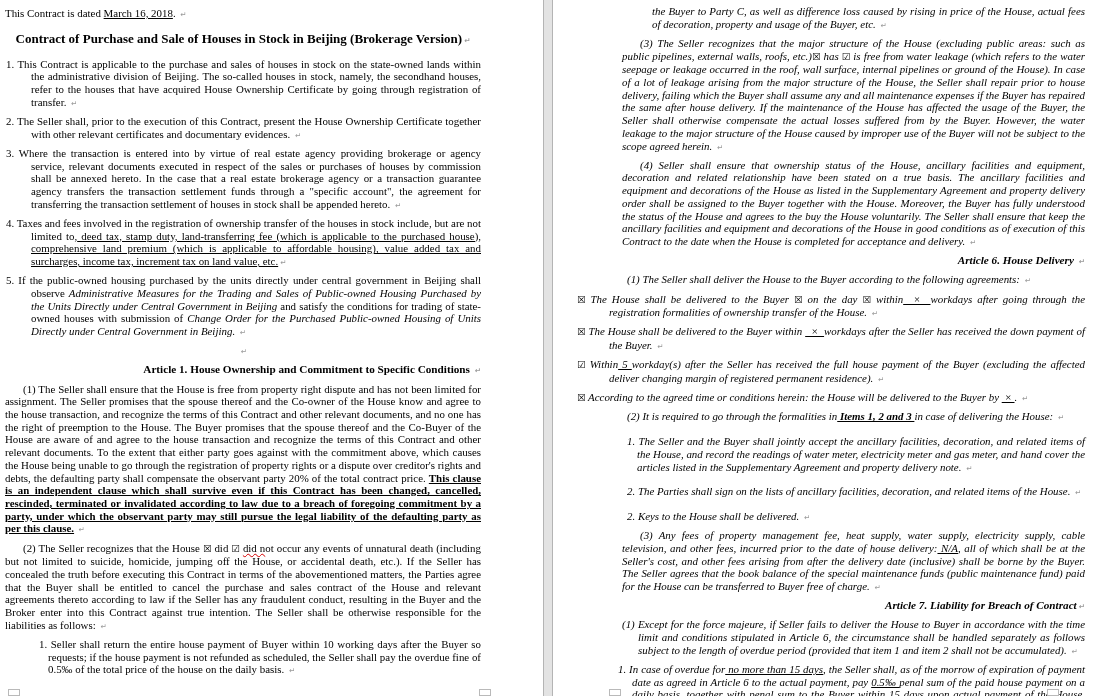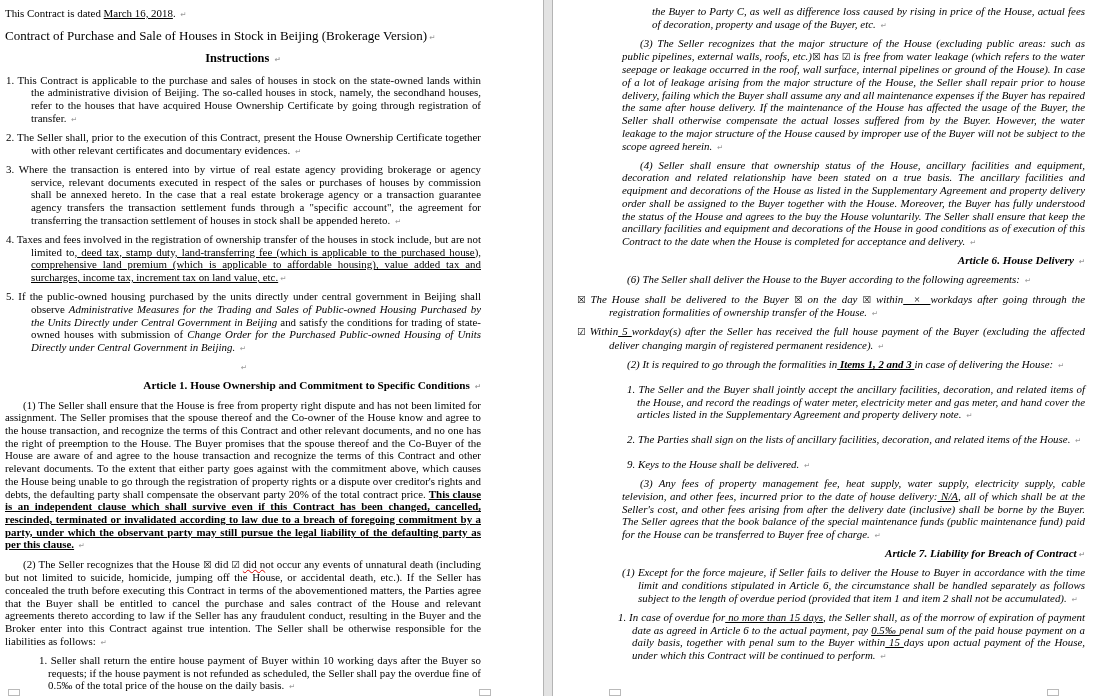--- a/index.html
+++ b/index.html
@@ -4,21 +4,21 @@
 <style>
   html,body{margin:0;padding:0;background:#ffffff;}
   .doc{position:relative;width:1107px;height:696px;overflow:hidden;background:#eab308;display:flex;
        font-family:"Liberation Serif","DejaVu Serif",serif;color:#000;font-size:10.9px;line-height:12.7px;}
   .page{box-sizing:border-box;background:#ffffff;}
   .page-left{width:543px;padding:7px 62px 0 5px;}
   .gap{width:10px;background:#e3e3e3;border-left:1px solid #b4b4b4;border-right:1px solid #b4b4b4;box-sizing:border-box;}
   .page-right{width:554px;padding:5px 22px 0 69px;font-style:italic;}
   .blk{margin:0 0 4.5px 0;text-align:justify;}
   .intro{text-align:left;}
-  .title{font-weight:normal;font-size:13px;line-height:17px;white-space:nowrap;margin:5px 0 5px 0;}
+  .title{font-weight:bold;font-size:13px;line-height:24px;text-align:center;white-space:nowrap;margin:5px 0 5px 0;}
   .subtitle{font-weight:bold;font-size:12.4px;line-height:15px;text-align:center;margin:0 0 7px 0;}
   .numlist{padding-left:26px;text-indent:-25px;}
   .blank{text-align:center;}
   .heading{font-weight:bold;font-size:11.2px;text-align:right;}
   .para{text-indent:18px;}
   .sublist{padding-left:43px;text-indent:-9px;}
   .cont{margin-left:30px;}
   .plain{text-indent:5px;}
   .checklist{margin-left:-45px;padding-left:32px;text-indent:-32px;}
   .numlist2{margin-left:5px;padding-left:10px;text-indent:-10px;margin-top:10px;}
@@ -33,45 +33,46 @@
   .s-mark{color:#9a9a9a;font-family:"DejaVu Sans",sans-serif;font-size:7.5px;padding-left:2px;}
   .corner{position:absolute;top:689px;width:12px;height:7px;border:1px solid #b9b9b9;background:#fff;box-sizing:border-box;}
 </style>
 </head>
 <body>
 
 <div class="doc">
   <div class="page page-left">
       <div class="blk intro"><span>This Contract is dated </span><span class="s-u">March 16, 2018</span><span>. </span><span class="s-mark">↵</span></div>
       <div class="blk title"><span>Contract of Purchase and Sale of Houses in Stock in Beijing (Brokerage Version)</span><span class="s-mark">↵</span></div>
-      <div class="blk subtitle"><span>Instructions </span><span class="s-mark">↵</span></div>
       <div class="blk numlist"><span>1. This Contract is applicable to the purchase and sales of houses in stock on the state-owned lands within the administrative division of Beijing. The so-called houses in stock, namely, the secondhand houses, refer to the houses that have acquired House Ownership Certificate by going through registration of transfer. </span><span class="s-mark">↵</span></div>
       <div class="blk numlist"><span>2. The Seller shall, prior to the execution of this Contract, present the House Ownership Certificate together with other relevant certificates and documentary evidences. </span><span class="s-mark">↵</span></div>
       <div class="blk numlist"><span>3. Where the transaction is entered into by virtue of real estate agency providing brokerage or agency service, relevant documents executed in respect of the sales or purchases of houses by commission shall be annexed hereto. In the case that a real estate brokerage agency or a transaction guarantee agency transfers the transaction settlement funds through a "specific account", the agreement for transferring the transaction settlement of houses in stock shall be appended hereto. </span><span class="s-mark">↵</span></div>
       <div class="blk numlist"><span>4. Taxes and fees involved in the registration of ownership transfer of the houses in stock include, but are not limited to,</span><span class="s-u"> deed tax, stamp duty, land-transferring fee (which is applicable to the purchased house), comprehensive land premium (which is applicable to affordable housing), value added tax and surcharges, income tax, increment tax on land value, etc.</span><span class="s-mark">↵</span></div>
       <div class="blk numlist"><span>5. If the public-owned housing purchased by the units directly under central government in Beijing shall observe </span><span class="s-i">Administrative Measures for the Trading and Sales of Public-owned Housing Purchased by the Units Directly under Central Government in Beijing</span><span> and satisfy the conditions for trading of state-owned houses with submission of </span><span class="s-i">Change Order for the Purchased Public-owned Housing of Units Directly under Central Government in Beijing</span><span>. </span><span class="s-mark">↵</span></div>
       <div class="blk blank"><span class="s-mark">↵</span></div>
       <div class="blk heading"><span>Article 1. House Ownership and Commitment to Specific Conditions </span><span class="s-mark">↵</span></div>
       <div class="blk para"><span>(1) The Seller shall ensure that the House is free from property right dispute and has not been limited for assignment. The Seller promises that the spouse thereof and the Co-owner of the House know and agree to the house transaction, and recognize the terms of this Contract and other relevant documents, and no one has the right of preemption to the House. The Buyer promises that the spouse thereof and the Co-Buyer of the House are aware of and agree to the house transaction and recognize the terms of this Contract and other relevant documents. To the extent that either party goes against with the commitment above, which causes the House being unable to go through the registration of property rights or a dispute over creditor's rights and debts, the defaulting party shall compensate the observant party 20% of the total contract price. </span><span class="s-b s-u">This clause is an independent clause which shall survive even if this Contract has been changed, cancelled, rescinded, terminated or invalidated according to law due to a breach of foregoing commitment by a party, under which the observant party may still pursue the legal liability of the defaulting party as per this clause.</span><span class="s-mark"> ↵</span></div>
       <div class="blk para"><span>(2) The Seller recognizes that the House </span><span class="s-box">☒</span><span> did </span><span class="s-box">☑</span><span> </span><span class="s-wavy">did n</span><span>ot occur any events of unnatural death (including but not limited to suicide, homicide, jumping off the House, or accidental death, etc.). If the Seller has concealed the truth before executing this Contract in terms of the abovementioned matters, the Parties agree that the Buyer shall be entitled to cancel the purchase and sales contract of the House and relevant agreements thereto according to law if the Seller has any fraudulent conduct, resulting in the Buyer and the Broker enter into this Contract against true intention. The Seller shall be otherwise responsible for the liabilities as follows: </span><span class="s-mark">↵</span></div>
       <div class="blk sublist"><span>1. Seller shall return the entire house payment of Buyer within 10 working days after the Buyer so requests; if the house payment is not refunded as scheduled, the Seller shall pay the overdue fine of 0.5‰ of the total price of the house on the daily basis. </span><span class="s-mark">↵</span></div>
     </div>
   <div class="gap"></div>
   <div class="page page-right">
       <div class="blk cont"><span>the Buyer to Party C, as well as difference loss caused by rising in price of the House, actual fees of decoration, property and usage of the Buyer, etc. </span><span class="s-mark">↵</span></div>
       <div class="blk para"><span>(3) The Seller recognizes that the major structure of the House (excluding public areas: such as public pipelines, external walls, roofs, etc.)</span><span class="s-box">☒</span><span> has </span><span class="s-box">☑</span><span> is free from water leakage (which refers to the water seepage or leakage occurred in the roof, wall surface, internal pipelines or ground of the House). In case of a lot of leakage arising from the major structure of the House, the Seller shall repair prior to house delivery, failing which the Buyer shall assume any and all maintenance expenses if the Buyer has repaired the same after house delivery. If the maintenance of the House has affected the usage of the Buyer, the Seller shall otherwise compensate the actual losses suffered from by the Buyer. However, the water leakage to the major structure of the House caused by improper use of the Buyer will not be subject to the scope agreed herein. </span><span class="s-mark">↵</span></div>
       <div class="blk para"><span>(4) Seller shall ensure that ownership status of the House, ancillary facilities and equipment, decoration and related relationship have been stated on a true basis. The ancillary facilities and equipment and decorations of the House as listed in the Supplementary Agreement and property delivery order shall be assigned to the Buyer together with the House. Moreover, the Buyer has fully understood the status of the House and agrees to the buy the House voluntarily. The Seller shall ensure that keep the ancillary facilities and equipment and decorations of the House in good conditions as of execution of this Contract to the date when the House is completed for acceptance and delivery. </span><span class="s-mark">↵</span></div>
       <div class="blk heading"><span>Article 6. House Delivery </span><span class="s-mark">↵</span></div>
-      <div class="blk plain"><span>(6) The Seller shall deliver the House to the Buyer according to the following agreements: </span><span class="s-mark">↵</span></div>
+      <div class="blk plain"><span>(1) The Seller shall deliver the House to the Buyer according to the following agreements: </span><span class="s-mark">↵</span></div>
       <div class="blk checklist"><span class="s-box">☒</span><span> The House shall be delivered to the Buyer </span><span class="s-box">☒</span><span> on the day </span><span class="s-box">☒</span><span> within</span><span class="s-u">&nbsp;&nbsp;×&nbsp;&nbsp;</span><span>workdays after going through the registration formalities of ownership transfer of the House. </span><span class="s-mark">↵</span></div>
+      <div class="blk checklist"><span class="s-box">☒</span><span> The House shall be delivered to the Buyer within </span><span class="s-u">&nbsp;&nbsp;×&nbsp;&nbsp;</span><span>workdays after the Seller has received the down payment of the Buyer. </span><span class="s-mark">↵</span></div>
       <div class="blk checklist"><span class="s-box">☑</span><span> Within</span><span class="s-u">&nbsp;5&nbsp;</span><span>workday(s) after the Seller has received the full house payment of the Buyer (excluding the affected deliver changing margin of registered permanent residence). </span><span class="s-mark">↵</span></div>
+      <div class="blk checklist"><span class="s-box">☒</span><span> According to the agreed time or conditions herein: the House will be delivered to the Buyer by </span><span class="s-u">&nbsp;×&nbsp;</span><span>. </span><span class="s-mark">↵</span></div>
       <div class="blk plain"><span>(2) It is required to go through the formalities in</span><span class="s-b s-u"> Items 1, 2 and 3 </span><span>in case of delivering the House: </span><span class="s-mark">↵</span></div>
       <div class="blk numlist2"><span>1. The Seller and the Buyer shall jointly accept the ancillary facilities, decoration, and related items of the House, and record the readings of water meter, electricity meter and gas meter, and hand cover the articles listed in the Supplementary Agreement and property delivery note. </span><span class="s-mark">↵</span></div>
       <div class="blk numlist2"><span>2. The Parties shall sign on the lists of ancillary facilities, decoration, and related items of the House. </span><span class="s-mark">↵</span></div>
-      <div class="blk numlist2"><span>9. Keys to the House shall be delivered. </span><span class="s-mark">↵</span></div>
+      <div class="blk numlist2"><span>2. Keys to the House shall be delivered. </span><span class="s-mark">↵</span></div>
       <div class="blk para"><span>(3) Any fees of property management fee, heat supply, water supply, electricity supply, cable television, and other fees, incurred prior to the date of house delivery:</span><span class="s-u"> N/A</span><span>, all of which shall be at the Seller's cost, and other fees arising from after the delivery date (inclusive) shall be borne by the Buyer. The Seller agrees that the book balance of the special maintenance funds (public maintenance fund) paid for the House can be transferred to Buyer free of charge. </span><span class="s-mark">↵</span></div>
       <div class="blk heading"><span>Article 7. Liability for Breach of Contract</span><span class="s-mark">↵</span></div>
       <div class="blk hang"><span>(1) Except for the force majeure, if Seller fails to deliver the House to Buyer in accordance with the time limit and conditions stipulated in Article 6, the circumstance shall be handled separately as follows subject to the length of overdue period (provided that item 1 and item 2 shall not be accumulated). </span><span class="s-mark">↵</span></div>
       <div class="blk art7list"><span>1. In case of overdue for</span><span class="s-u"> no more than 15 days</span><span>, the Seller shall, as of the morrow of expiration of payment date as agreed in Article 6 to the actual payment, pay </span><span class="s-u">0.5‰ </span><span>penal sum of the paid house payment on a daily basis, together with penal sum to the Buyer within</span><span class="s-u"> 15 </span><span>days upon actual payment of the House, under which this Contract will be continued to perform. </span><span class="s-mark">↵</span></div>
     </div>
   <div class="corner" style="left:8px;"></div>
   <div class="corner" style="left:479px;"></div>
   <div class="corner" style="left:609px;"></div>
   <div class="corner" style="left:1047px;"></div>
 </div>

